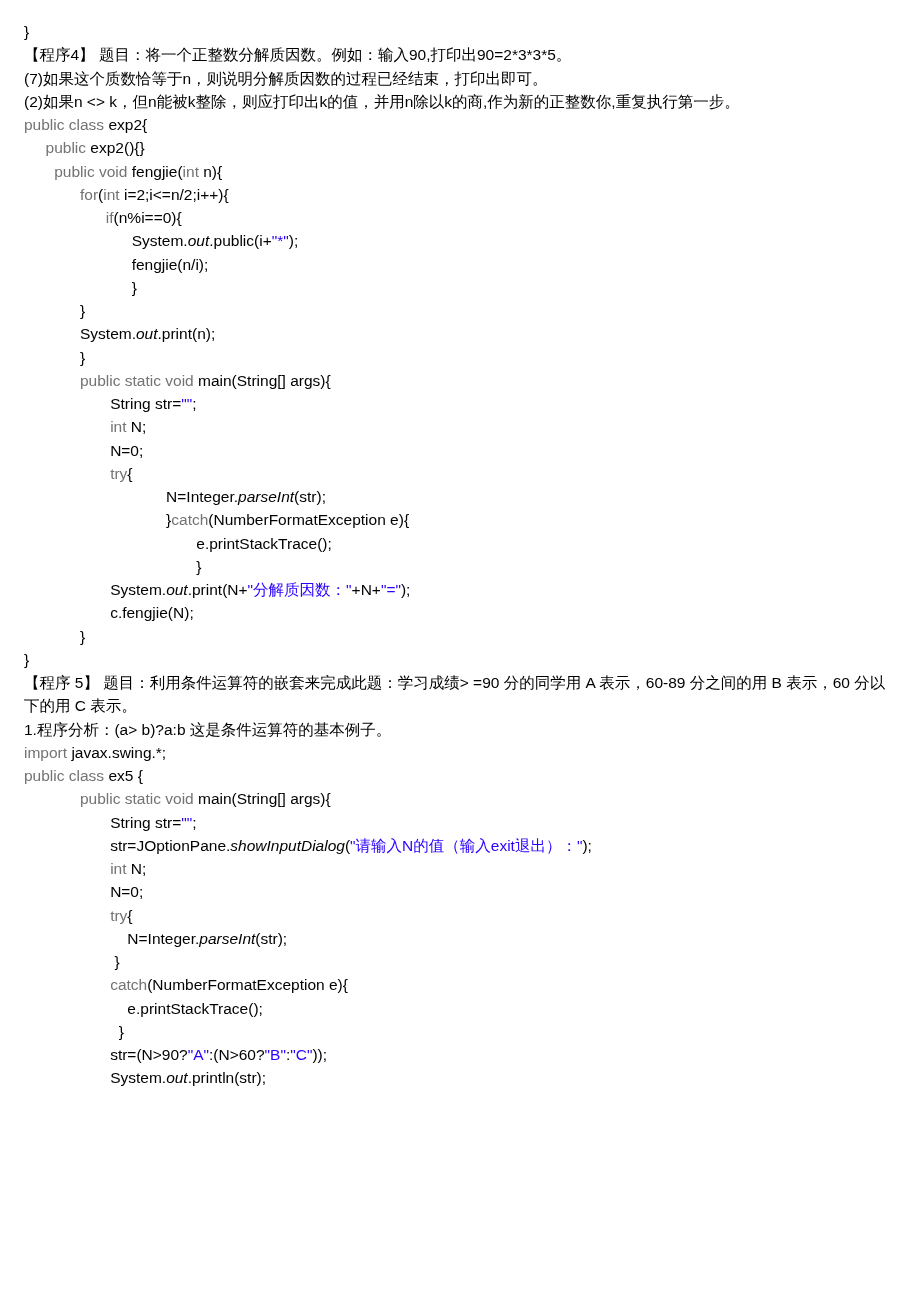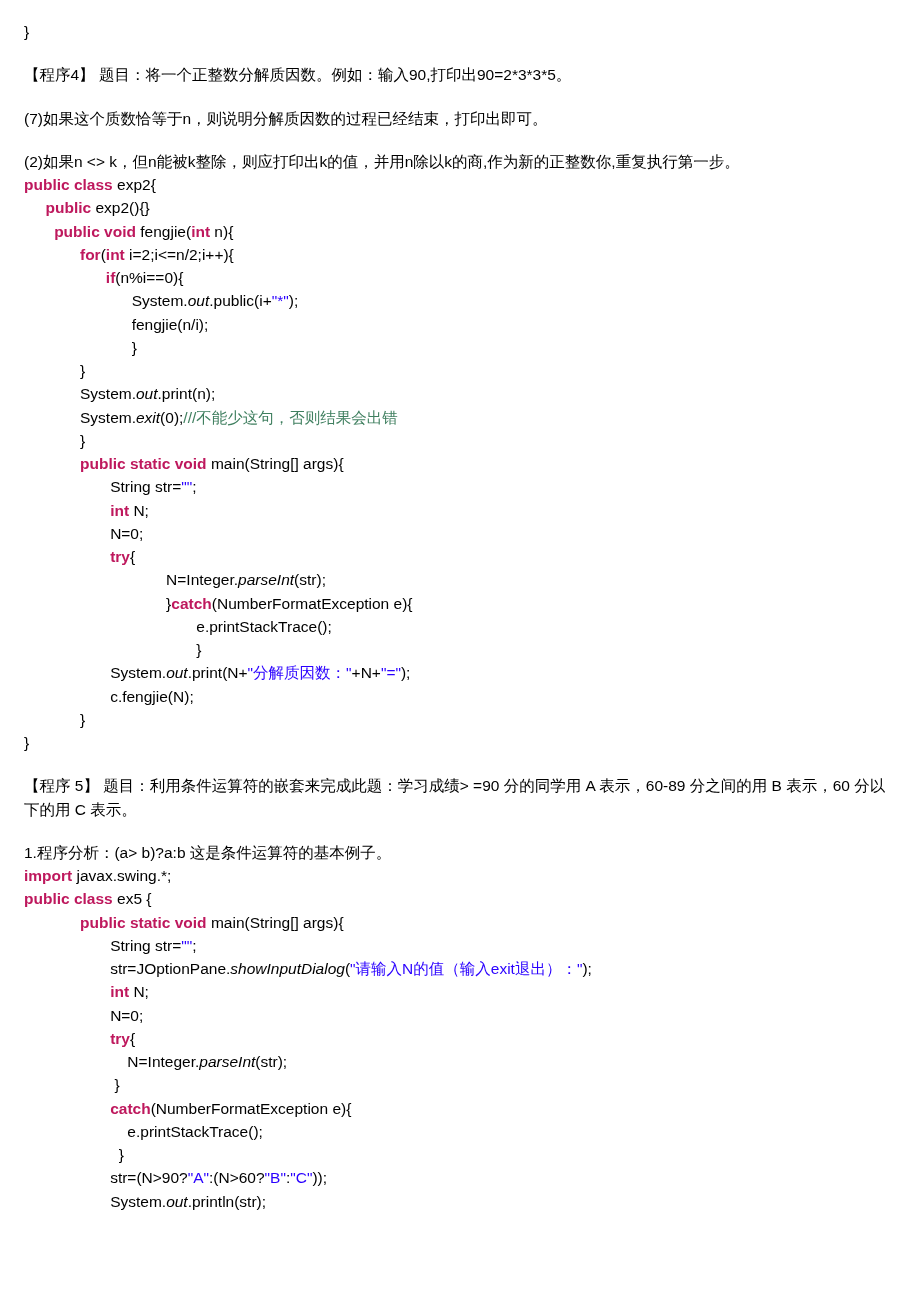--- a/index.html
+++ b/index.html
@@ -9,45 +9,44 @@
     font-family: "SimSun", "宋体", Arial, sans-serif;
     font-size: 15.5px;
     line-height: 1.5;
     color: #000;
     width: 872px;
   }
   .code {
     font-family: Arial, "SimSun", sans-serif;
     white-space: pre;
   }
-  .kw { color: #be185d; font-weight: bold; }
+  .kw { color: #737373; font-weight: normal; }
   .it { font-style: italic; }
   .str { color: #2a00ff; }
   .cmt { color: #3f7f5f; }
-  .txt { font-family: "SimSun", "宋体", Arial, sans-serif; margin-top: 20px; }
+  .txt { font-family: "SimSun", "宋体", Arial, sans-serif; }
 </style>
 </head>
 <body>
 
 <div id="content">
     <div class="code"><span>}</span></div>
     <div class="txt"><span>【程序4】   题目：将一个正整数分解质因数。例如：输入90,打印出90=2*3*3*5。</span></div>
     <div class="txt"><span>(7)如果这个质数恰等于n，则说明分解质因数的过程已经结束，打印出即可。</span></div>
     <div class="txt"><span>(2)如果n &lt;&gt; k，但n能被k整除，则应打印出k的值，并用n除以k的商,作为新的正整数你,重复执行第一步。</span></div>
     <div class="code"><span class="kw">public class</span><span> exp2{</span></div>
     <div class="code"><span>     </span><span class="kw">public</span><span> exp2(){}</span></div>
     <div class="code"><span>       </span><span class="kw">public void</span><span> fengjie(</span><span class="kw">int</span><span> n){</span></div>
     <div class="code"><span>             </span><span class="kw">for</span><span>(</span><span class="kw">int</span><span> i=2;i&lt;=n/2;i++){</span></div>
     <div class="code"><span>                   </span><span class="kw">if</span><span>(n%i==0){</span></div>
     <div class="code"><span>                         System.</span><span class="it">out</span><span>.public(i+</span><span class="str">"*"</span><span>);</span></div>
     <div class="code"><span>                         fengjie(n/i);</span></div>
     <div class="code"><span>                         }</span></div>
     <div class="code"><span>             }</span></div>
     <div class="code"><span>             System.</span><span class="it">out</span><span>.print(n);</span></div>
-    <div class="code"><span>             System.</span><span class="it">exit</span><span>(0);</span><span class="cmt">///不能少这句，否则结果会出错</span></div>
     <div class="code"><span>             }</span></div>
     <div class="code"><span>             </span><span class="kw">public static void</span><span> main(String[] args){</span></div>
     <div class="code"><span>                    String str=</span><span class="str">""</span><span>;</span></div>
     <div class="code"><span>                    </span><span class="kw">int</span><span> N;</span></div>
     <div class="code"><span>                    N=0;</span></div>
     <div class="code"><span>                    </span><span class="kw">try</span><span>{</span></div>
     <div class="code"><span>                                 N=Integer.</span><span class="it">parseInt</span><span>(str);</span></div>
     <div class="code"><span>                                 }</span><span class="kw">catch</span><span>(NumberFormatException e){</span></div>
     <div class="code"><span>                                        e.printStackTrace();</span></div>
     <div class="code"><span>                                        }</span></div>

